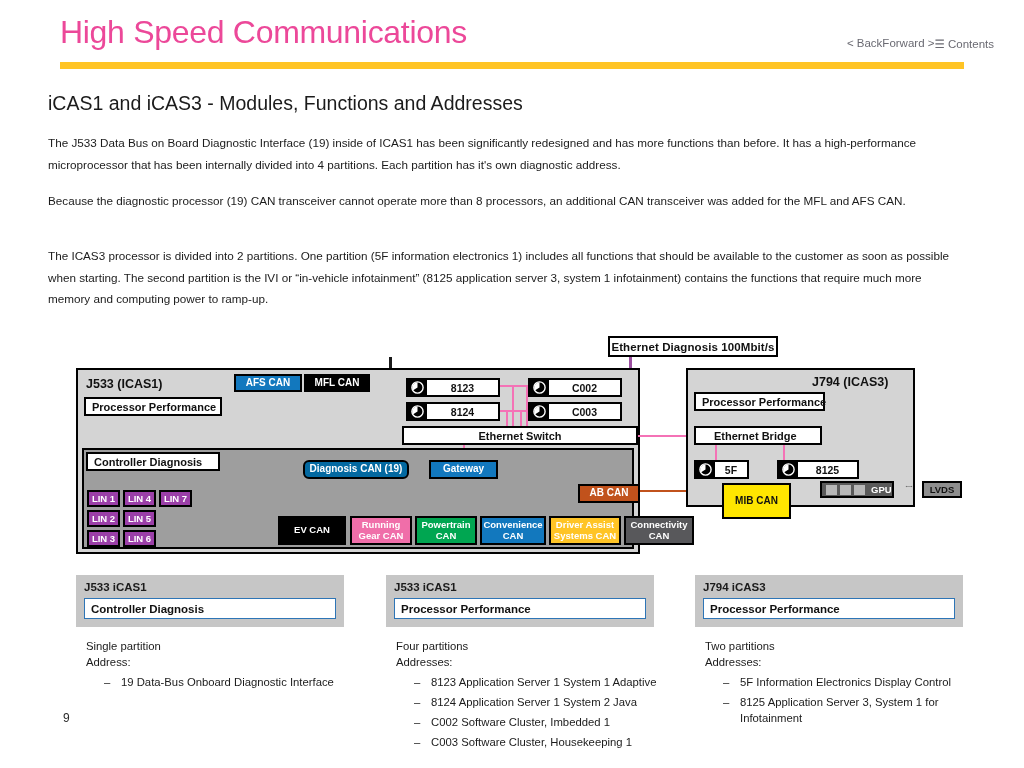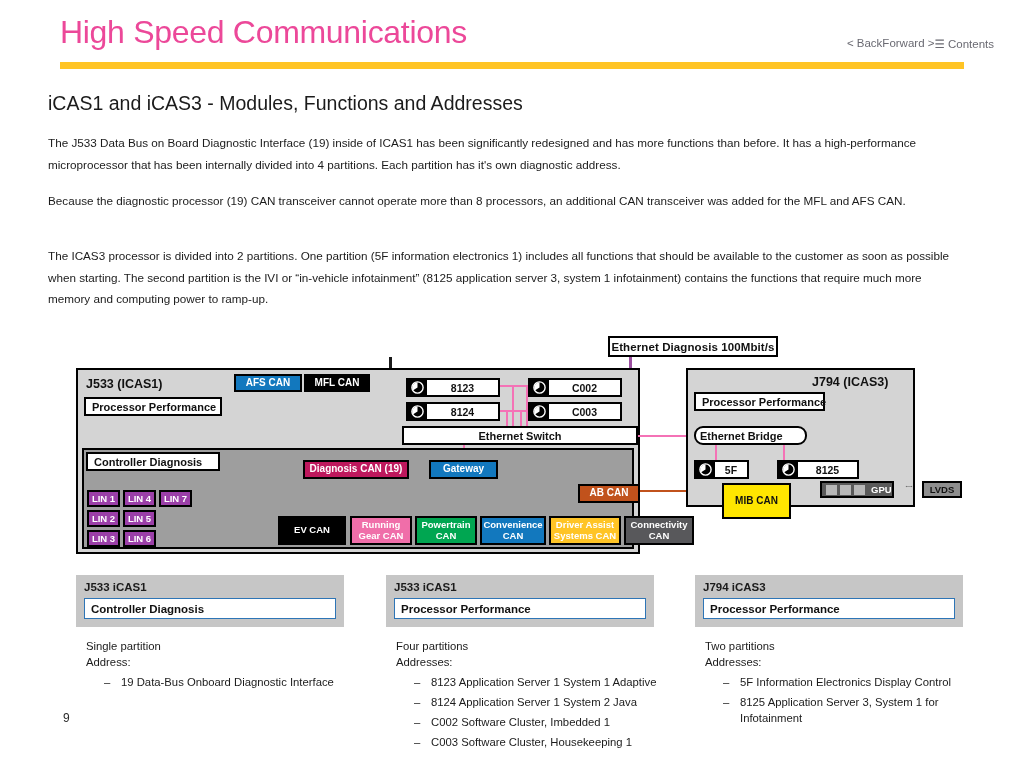--- a/index.html
+++ b/index.html
@@ -81,36 +81,36 @@
   #icas3-title { left:812px; top:375px; }
 
   .wbox {
     position:absolute; background:#fff; border:2px solid #000;
     font-size:11px; font-weight:bold; color:#111;
     display:flex; align-items:center; white-space:nowrap;
   }
   #pp-1 { left:84px; top:397px; width:138px; height:19px; padding-left:6px; }
   #cd-1 { left:86px; top:452px; width:134px; height:19px; padding-left:6px; }
   #pp-3 { left:694px; top:392px; width:131px; height:19px; padding-left:6px; }
-  #eb-3 { left:694px; top:426px; width:113px; height:19px; padding-left:4px;border-radius:9px; }
+  #eb-3 { left:694px; top:426px; width:128px; height:19px; padding-left:18px; }
   #eth-switch {
     left:402px; top:426px; width:236px; height:19px;
     justify-content:center;
   }
 
   
   .tag {
     position:absolute; border:2px solid #000;
     font-size:10px; font-weight:bold;
     display:flex; align-items:center; justify-content:center;
     text-align:center; line-height:1.05; white-space:pre-line;
   }
   #afs-can { left:234px; top:374px; width:68px; height:18px; background:#1278BE; color:#fff; }
   #mfl-can { left:304px; top:374px; width:66px; height:18px; background:#000; color:#fff; }
-  #diag-can { left:303px; top:460px; width:106px; height:19px; background:#be185d; color:#fff; }
+  #diag-can { left:303px; top:460px; width:106px; height:19px; background:#0369a1; color:#fff;border-radius:6px; }
   #gateway  { left:429px; top:460px; width:69px; height:19px; background:#1278BE; color:#fff; }
   #ab-can   { left:578px; top:484px; width:62px; height:19px; background:#C1521C; color:#fff; }
   #mib-can  { left:722px; top:483px; width:69px; height:36px; background:#FFE600; color:#111; }
 
   .lin {
     position:absolute; width:33px; height:17px; background:#9B3FA8; color:#fff;
     border:2px solid #000; font-size:9.5px; font-weight:bold;
     display:flex; align-items:center; justify-content:center;
   }
 

